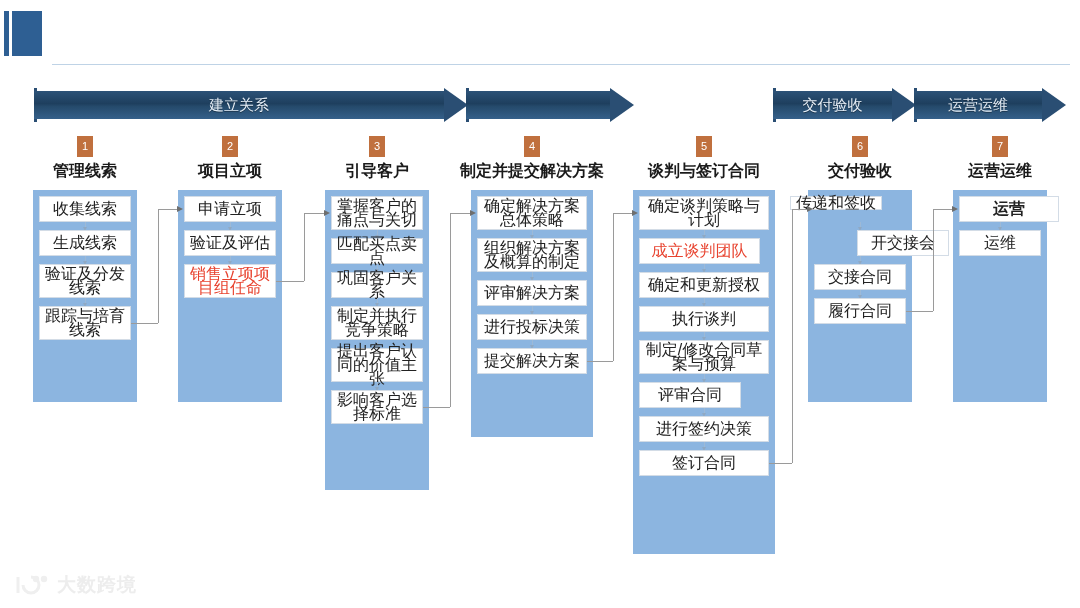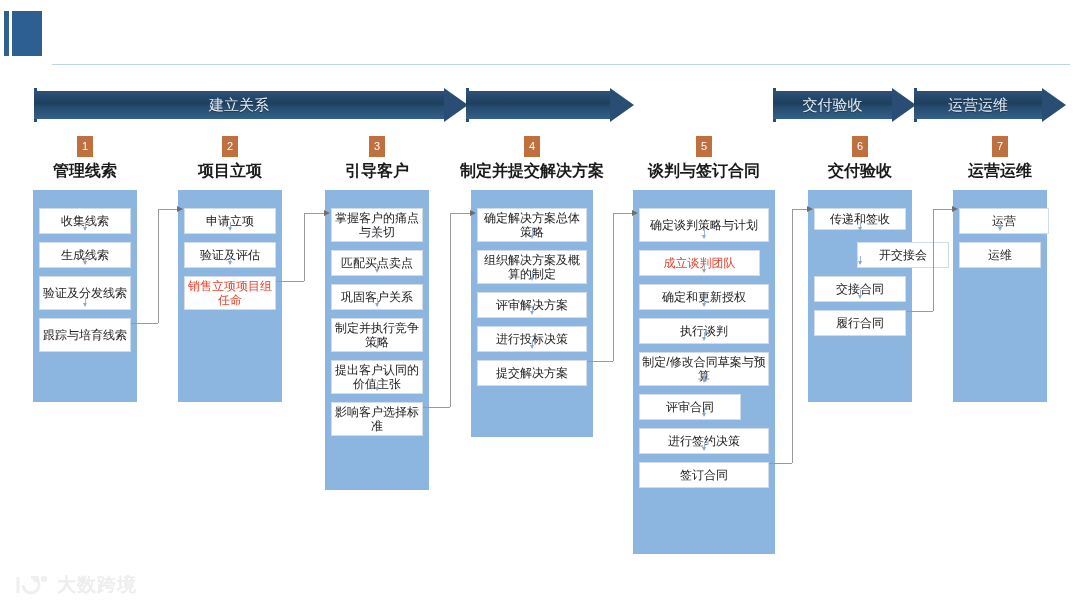--- a/index.html
+++ b/index.html
@@ -40,23 +40,23 @@
 
   
   .badge{position:absolute;width:16px;height:21px;background:#C0703E;
     color:#fff;font-size:11px;line-height:21px;text-align:center;}
   .stage-title{position:absolute;top:160px;height:22px;line-height:22px;
     text-align:center;font-size:16px;color:#1A1A1A;white-space:nowrap;font-weight:bold;}
 
   
   .panel{position:absolute;background:#8CB5E0;}
   .pbox{position:absolute;background:#FFFFFF;border:1px solid #D3DCE6;
-    box-sizing:border-box;font-size:12px;color:#222;
+    box-sizing:border-box;font-size:16px;color:#222;
     display:flex;align-items:center;justify-content:center;text-align:center;
-    line-height:14px;padding:0 2px;margin-top:12px;}
+    line-height:14px;padding:0 2px;}
   .pbox.red{color:#E8432F;}
 
   
   .vtick{position:absolute;width:1px;background:#9DB9D6;}
   .vtick:after{content:"";position:absolute;left:-2px;bottom:-1px;
     border-left:2.5px solid transparent;border-right:2.5px solid transparent;
     border-top:4px solid #8FA9C4;}
 
   
   .conn{position:absolute;}
@@ -167,29 +167,29 @@
     <div class="pbox" style="left: 639px; top: 306px; width: 130px; height: 26px;">执行谈判</div>
     <div class="vtick" style="left: 704px; top: 332px; height: 8px;"></div>
     <div class="pbox" style="left: 639px; top: 340px; width: 130px; height: 34px;">制定/修改合同草案与预算</div>
     <div class="vtick" style="left: 704px; top: 374px; height: 8px;"></div>
     <div class="pbox" style="left: 639px; top: 382px; width: 102px; height: 26px;">评审合同</div>
     <div class="vtick" style="left: 704px; top: 408px; height: 8px;"></div>
     <div class="pbox" style="left: 639px; top: 416px; width: 130px; height: 26px;">进行签约决策</div>
     <div class="vtick" style="left: 704px; top: 442px; height: 8px;"></div>
     <div class="pbox" style="left: 639px; top: 450px; width: 130px; height: 26px;">签订合同</div>
     <div class="panel" style="left: 808px; top: 190px; width: 104px; height: 212px;"></div>
-    <div class="pbox" style="left: 814px; top: 196px; width: 92px; height: 22px;">传递和签收</div>
+    <div class="pbox" style="left: 790px; top: 196px; width: 92px; height: 14px;">传递和签收</div>
     <div class="vtick" style="left: 860px; top: 222px; height: 8px;"></div>
     <div class="pbox" style="left: 857px; top: 230px; width: 92px; height: 26px;">开交接会</div>
     <div class="vtick" style="left: 860px; top: 256px; height: 8px;"></div>
     <div class="pbox" style="left: 814px; top: 264px; width: 92px; height: 26px;">交接合同</div>
     <div class="vtick" style="left: 860px; top: 290px; height: 8px;"></div>
     <div class="pbox" style="left: 814px; top: 298px; width: 92px; height: 26px;">履行合同</div>
     <div class="panel" style="left: 953px; top: 190px; width: 94px; height: 212px;"></div>
-    <div class="pbox" style="left: 959px; top: 196px; width: 90px; height: 26px;">运营</div>
+    <div class="pbox" style="left: 959px; top: 196px; width: 100px; height: 26px; font-weight: bold;">运营</div>
     <div class="vtick" style="left: 1000px; top: 222px; height: 8px;"></div>
     <div class="pbox" style="left: 959px; top: 230px; width: 82px; height: 26px;">运维</div>
   </div>
 <div id="connectors">
     <div class="conn">
       <i style="left: 131px; top: 323px; width: 27px; height: 1px;"></i>
       <i style="left: 158px; top: 209px; width: 1px; height: 114px;"></i>
       <i style="left: 158px; top: 209px; width: 20px; height: 1px;"></i>
       <div class="ah" style="left: 177px; top: 206px;"></div>
     </div>

